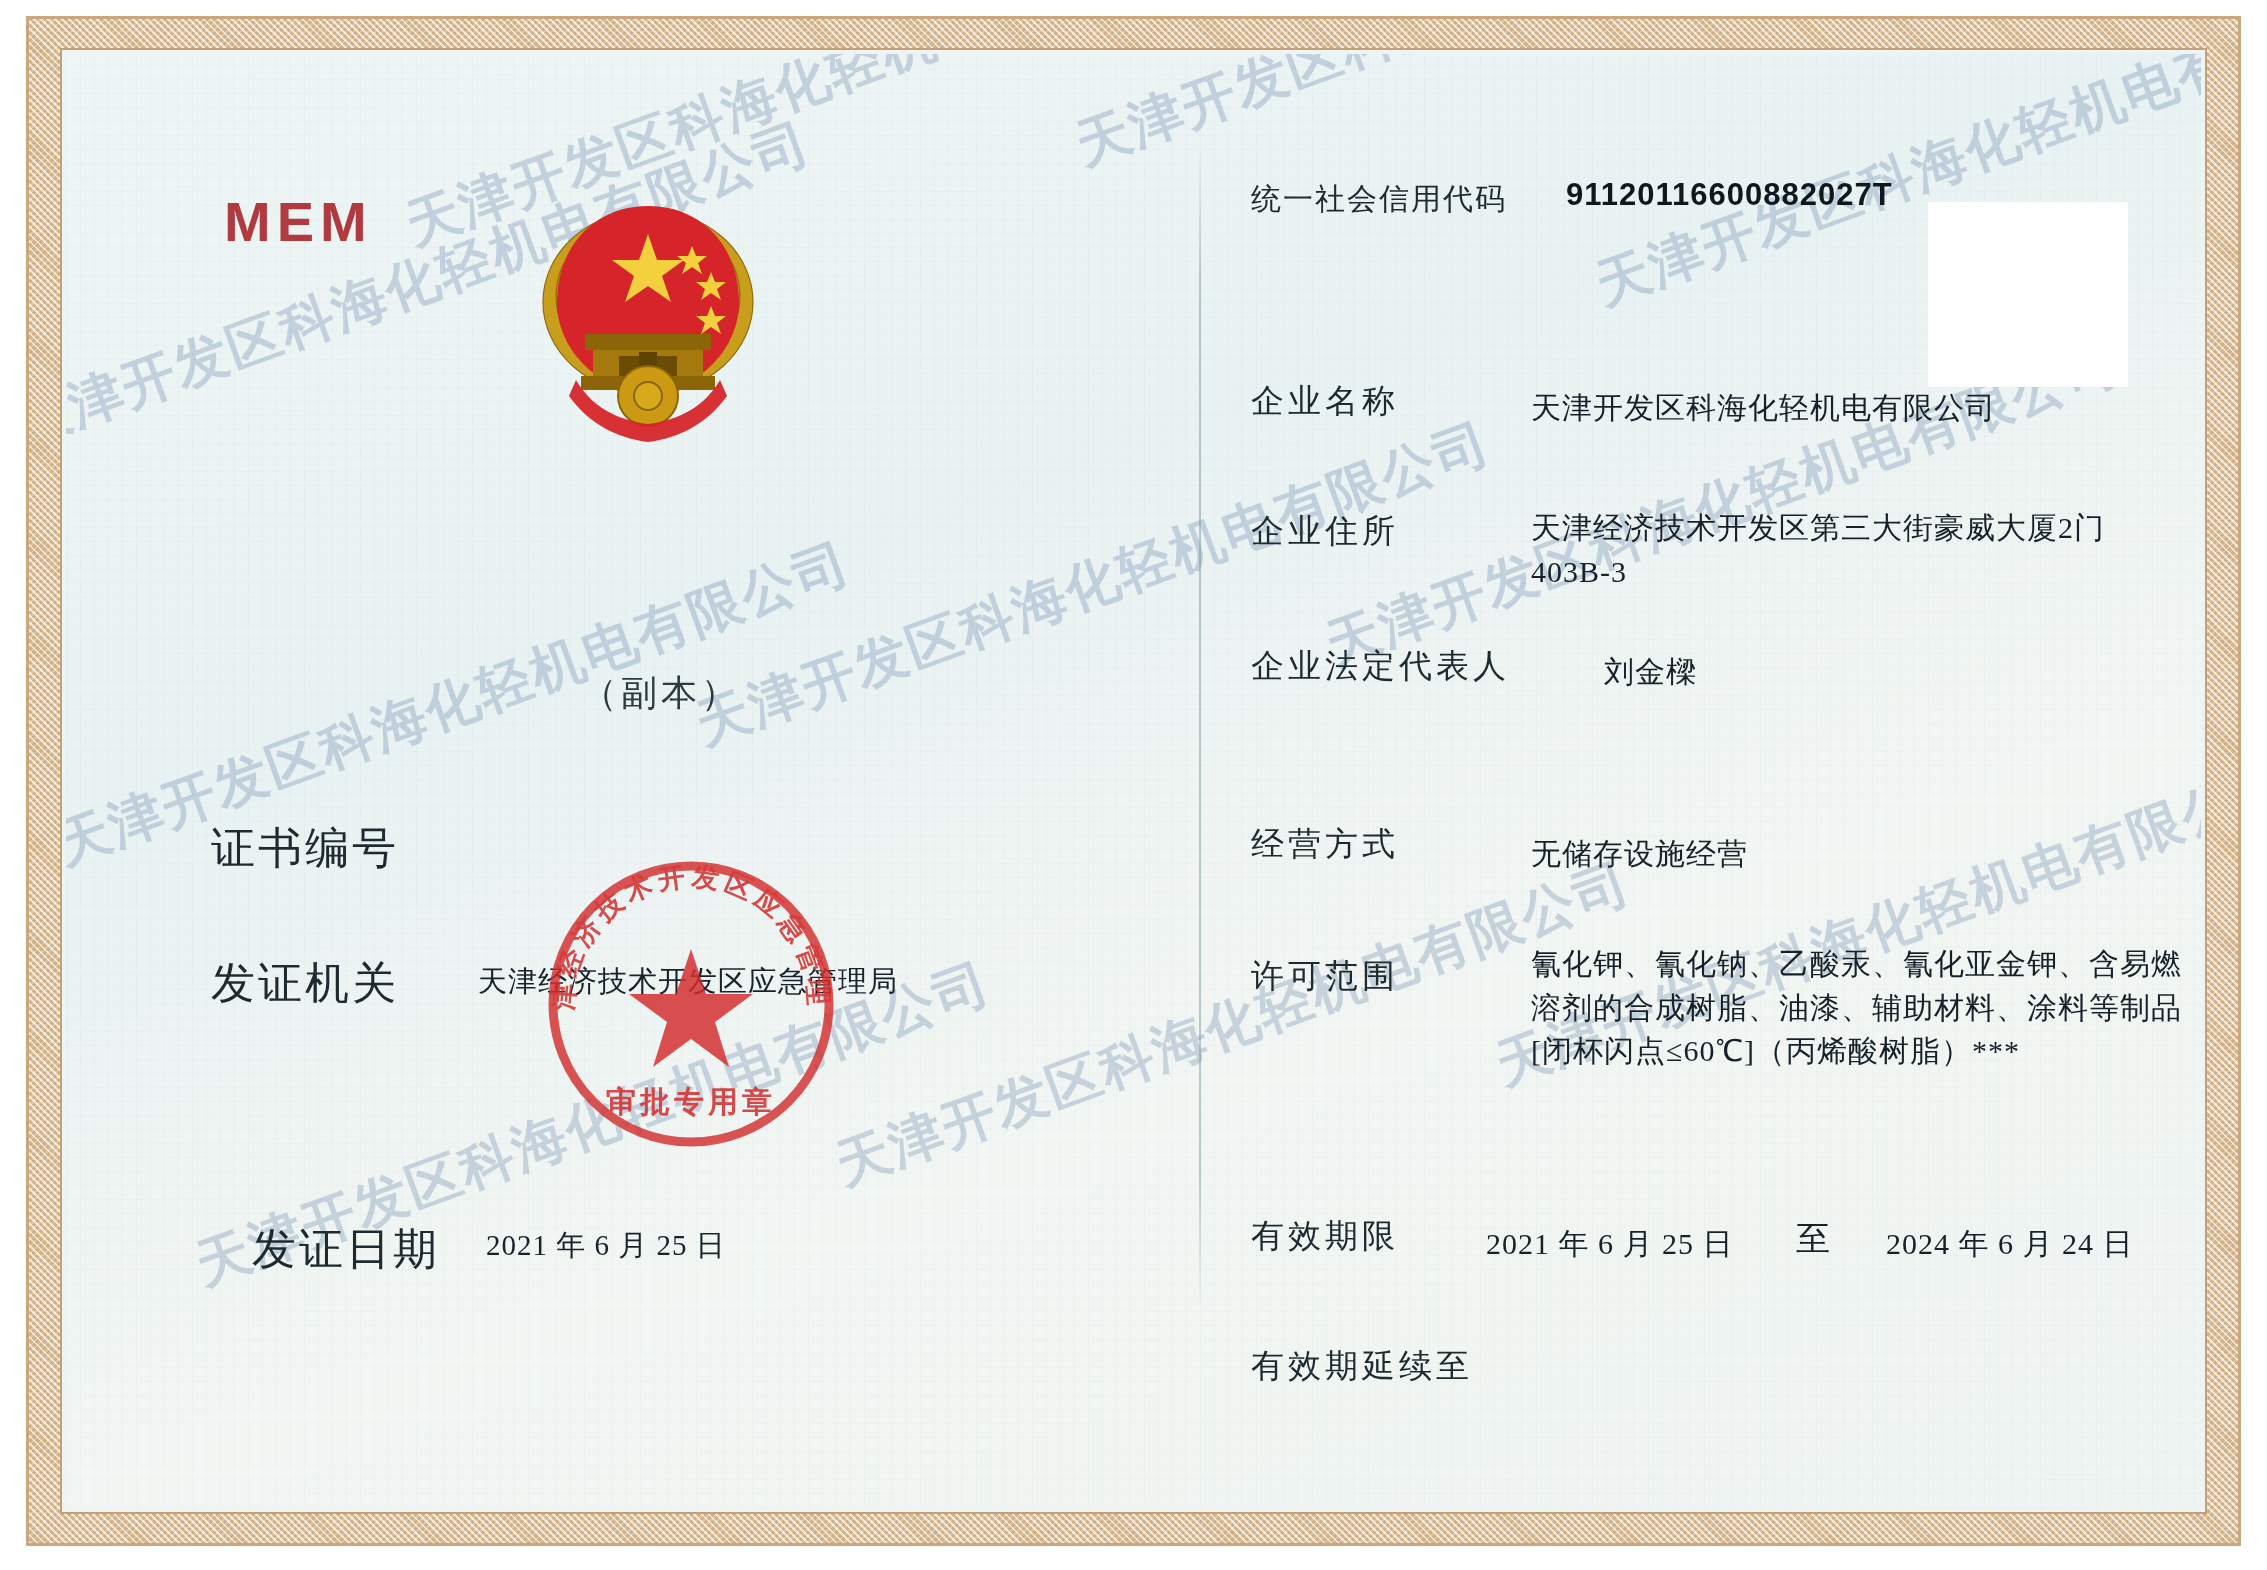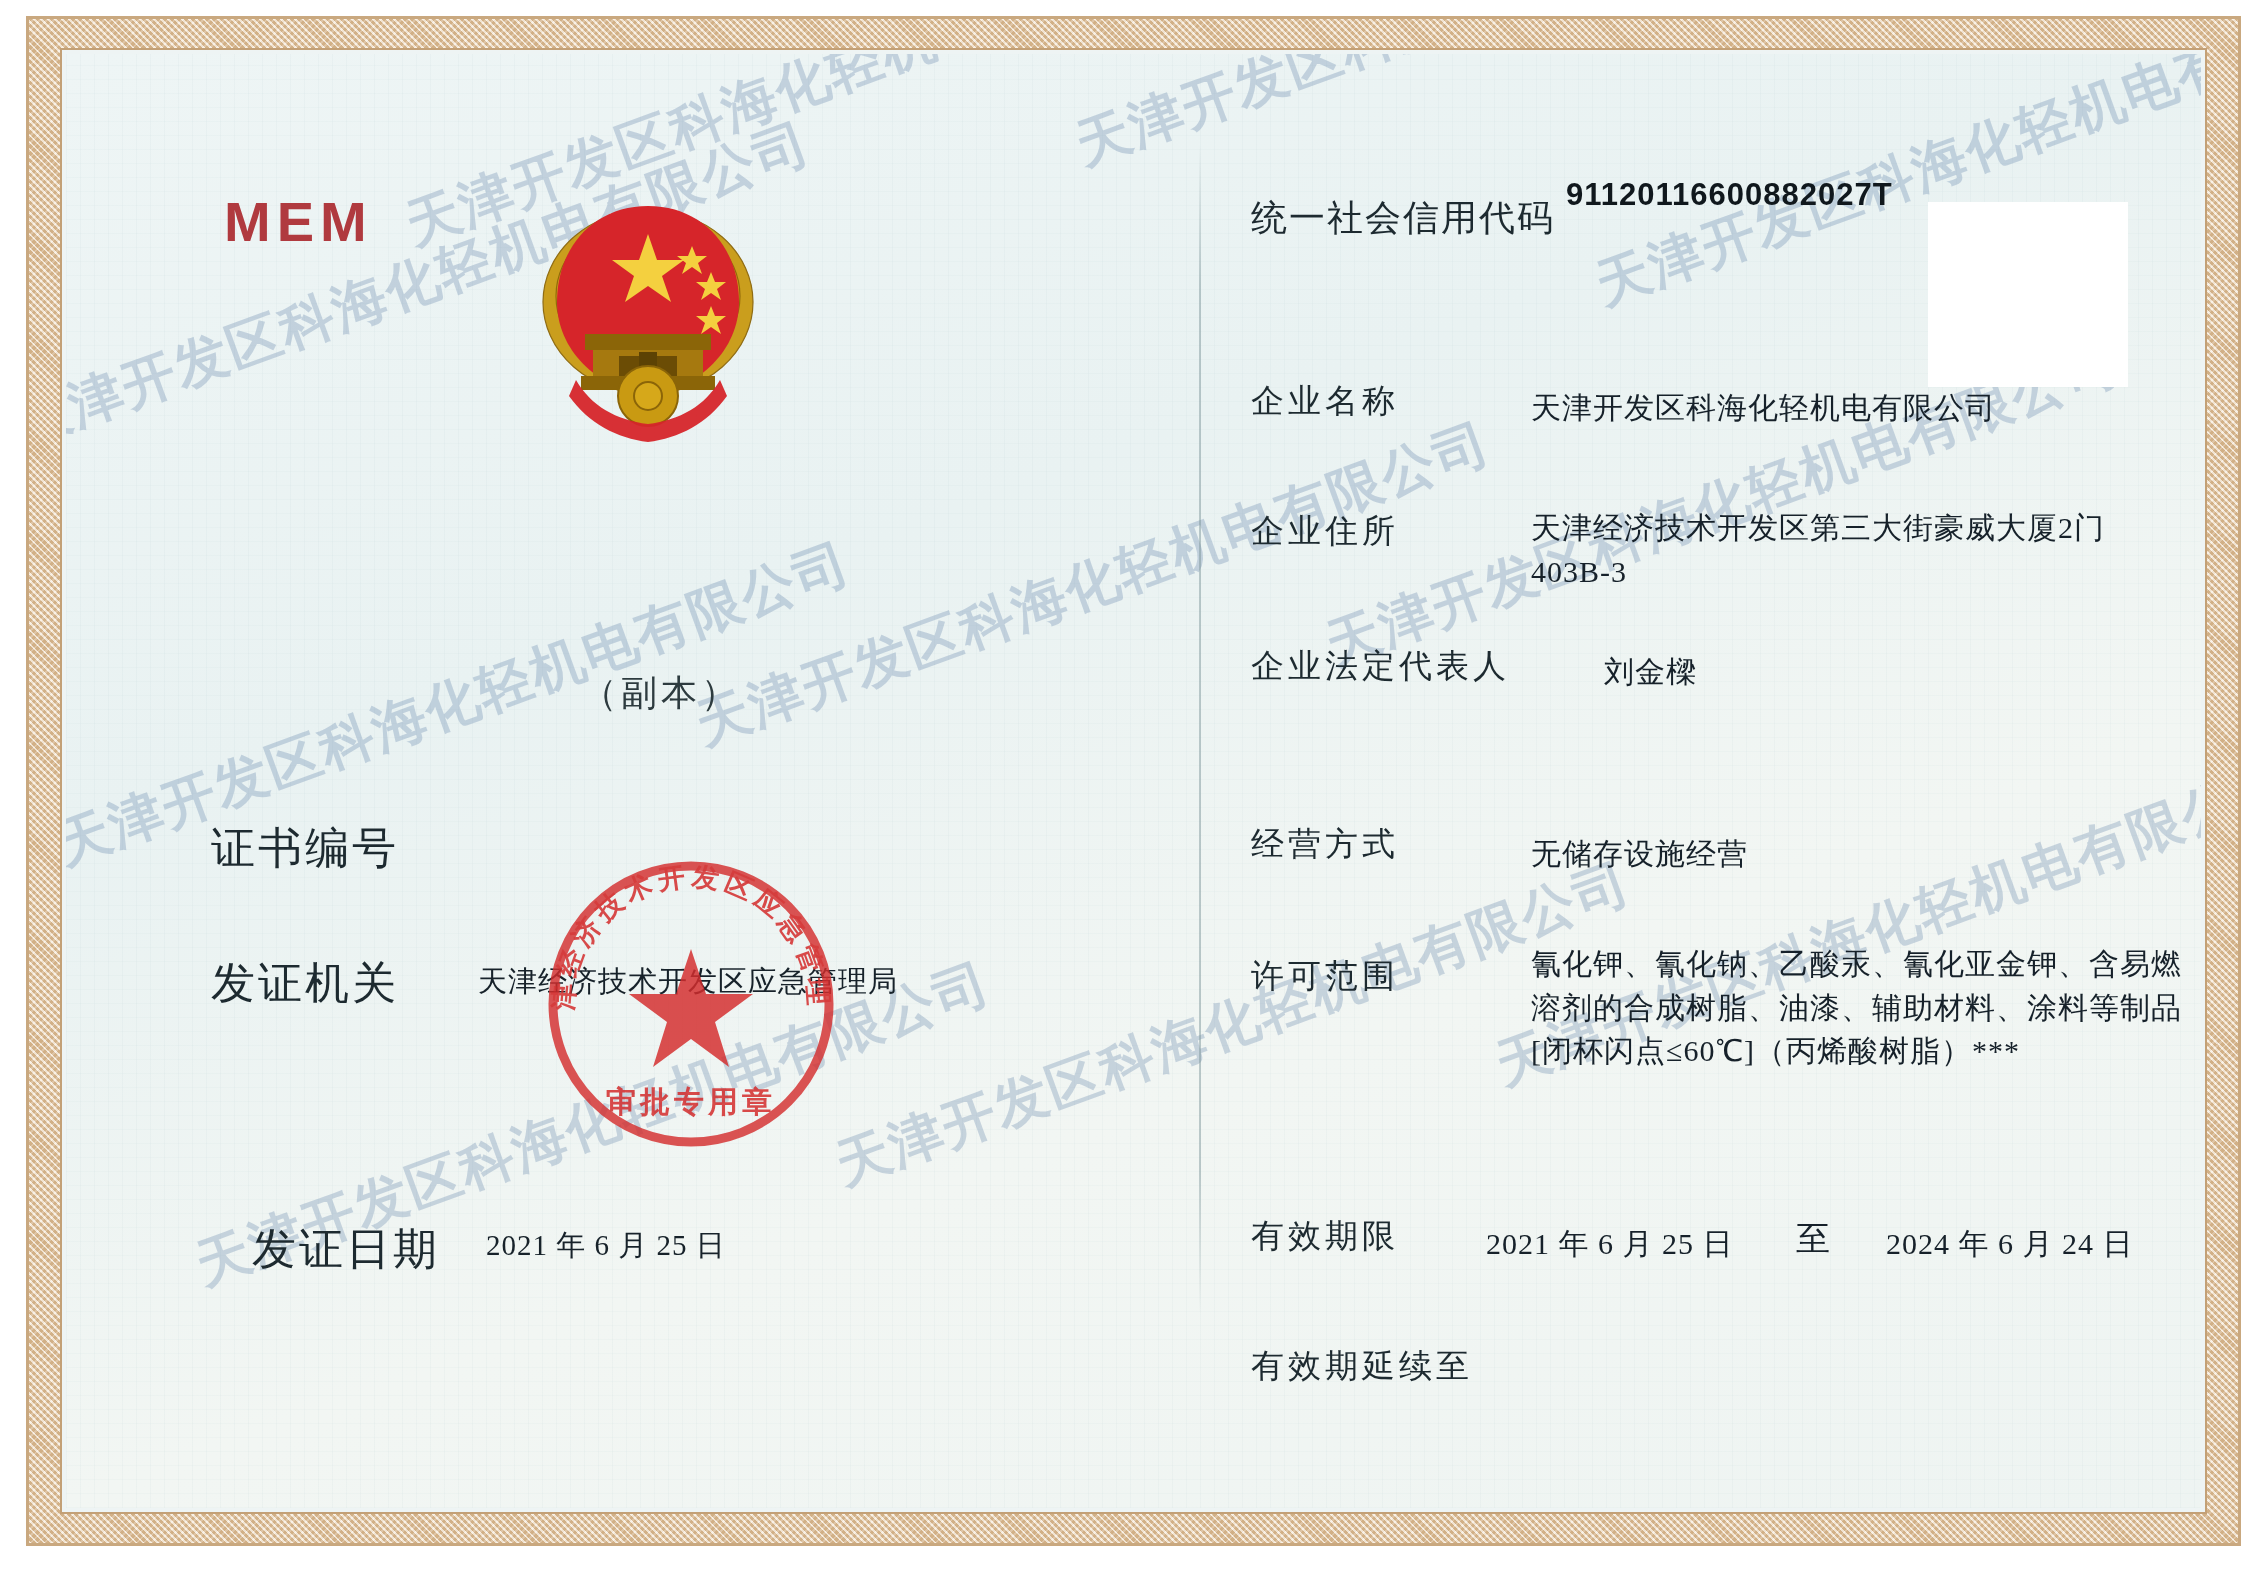--- a/index.html
+++ b/index.html
@@ -176,22 +176,22 @@
     position: absolute;
     font-size: 30px;
     color: #16212a;
     font-family: "Liberation Serif", serif;
     letter-spacing: 1px;
     z-index: 20;
     line-height: 1.45;
   }
   .code-label {
     position: absolute;
-    left: 1185px; top: 140px;
-    font-size: 36px;
+    left: 1185px; top: 125px;
+    font-size: 30px;
     letter-spacing: 2px;
     color: #1d2a30;
     z-index: 20;
   }
   .code-value {
     position: absolute;
     left: 1500px; top: 123px;
     font-family: "Liberation Sans", sans-serif;
     font-weight: 700;
     font-size: 31px;

